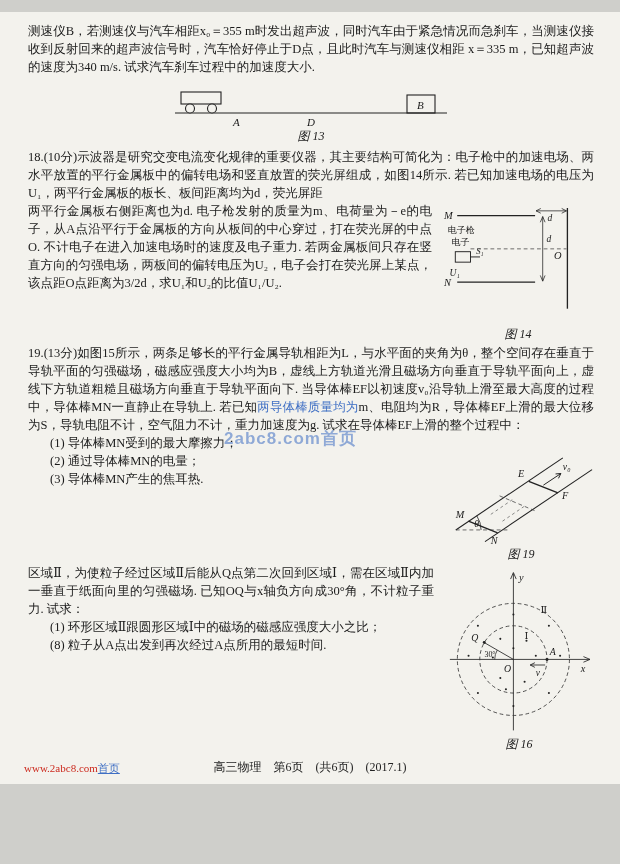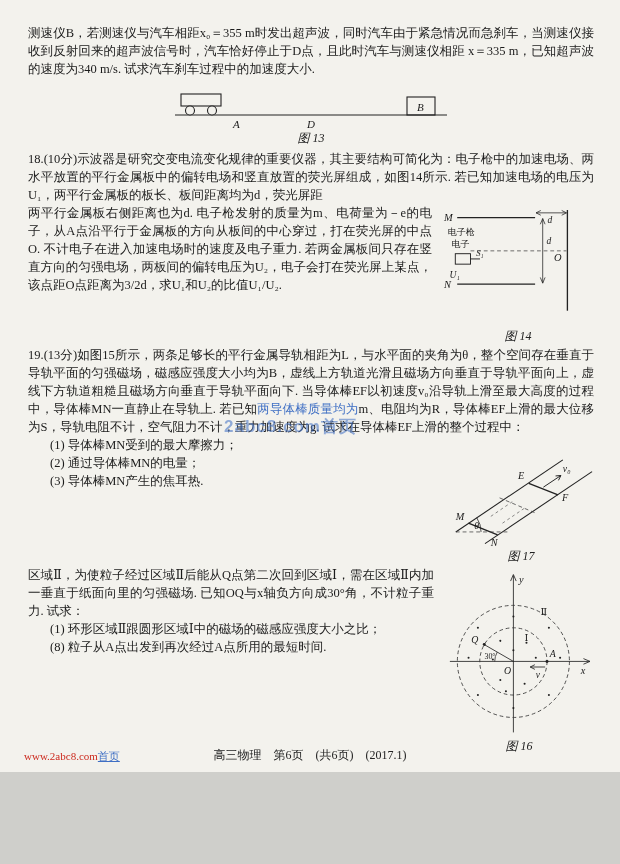--- a/index.html
+++ b/index.html
@@ -1,22 +1,22 @@
 <!DOCTYPE html>
 <html><head>
 <meta charset="utf-8">
 <style>
   html,body{margin:0;padding:0;background:#cfcfcb;}
   .paper{
     width:620px;height:772px;box-sizing:border-box;
     background:#f3f2ed;color:#1b1b1b;
     font-family:"Liberation Serif","DejaVu Serif",serif;
     font-size:12.5px;line-height:18px;
-    padding:24px 26px 0 28px;
-    position:relative;overflow:hidden;margin:0 auto;
+    padding:10px 26px 0 28px;
+    position:relative;overflow:hidden;margin:12px auto;
   }
   p{margin:0;text-align:justify;}
   .item{padding-left:22px;}
   .fig13-block{width:280px;margin:6px auto 4px;text-align:center;}
   .caption{text-align:center;font-size:12px;line-height:16px;color:#222;font-style:italic;}
   .wrap{overflow:hidden;}
   .fig-right{float:right;margin:2px 0 2px 10px;text-align:center;}
   svg{display:block;margin:0 auto;}
   svg text{font-family:"Liberation Serif","DejaVu Serif",serif;fill:#1b1b1b;}
   .var{font-style:italic;}
@@ -117,21 +117,21 @@
           </g>
           <text x="118" y="34" font-size="10" class="var">v₀</text>
           <text x="72" y="42" font-size="10.5" class="var">E</text>
           <text x="117" y="64" font-size="10.5" class="var">F</text>
           <text x="8" y="84" font-size="10.5" class="var">M</text>
           <text x="44" y="110" font-size="10.5" class="var">N</text>
           <line x1="8" y1="96" x2="64" y2="96" stroke="#444" stroke-width="0.8" stroke-dasharray="4 3"></line>
           <path d="M 34 96 A 26 26 0 0 0 29.6 81.5" fill="none" stroke="#222" stroke-width="0.8"></path>
           <text x="27" y="93" font-size="10" class="var">θ</text>
         </svg>
-        <div class="caption">图 17</div>
+        <div class="caption">图 19</div>
       </div>
       <p class="item">(1) 导体棒MN受到的最大摩擦力；</p>
       <p class="item">(2) 通过导体棒MN的电量；</p>
       <p class="item">(3) 导体棒MN产生的焦耳热.</p>
     </div>
   </div>
 
   <div>
     <div class="wrap">
       <div class="fig-right">

